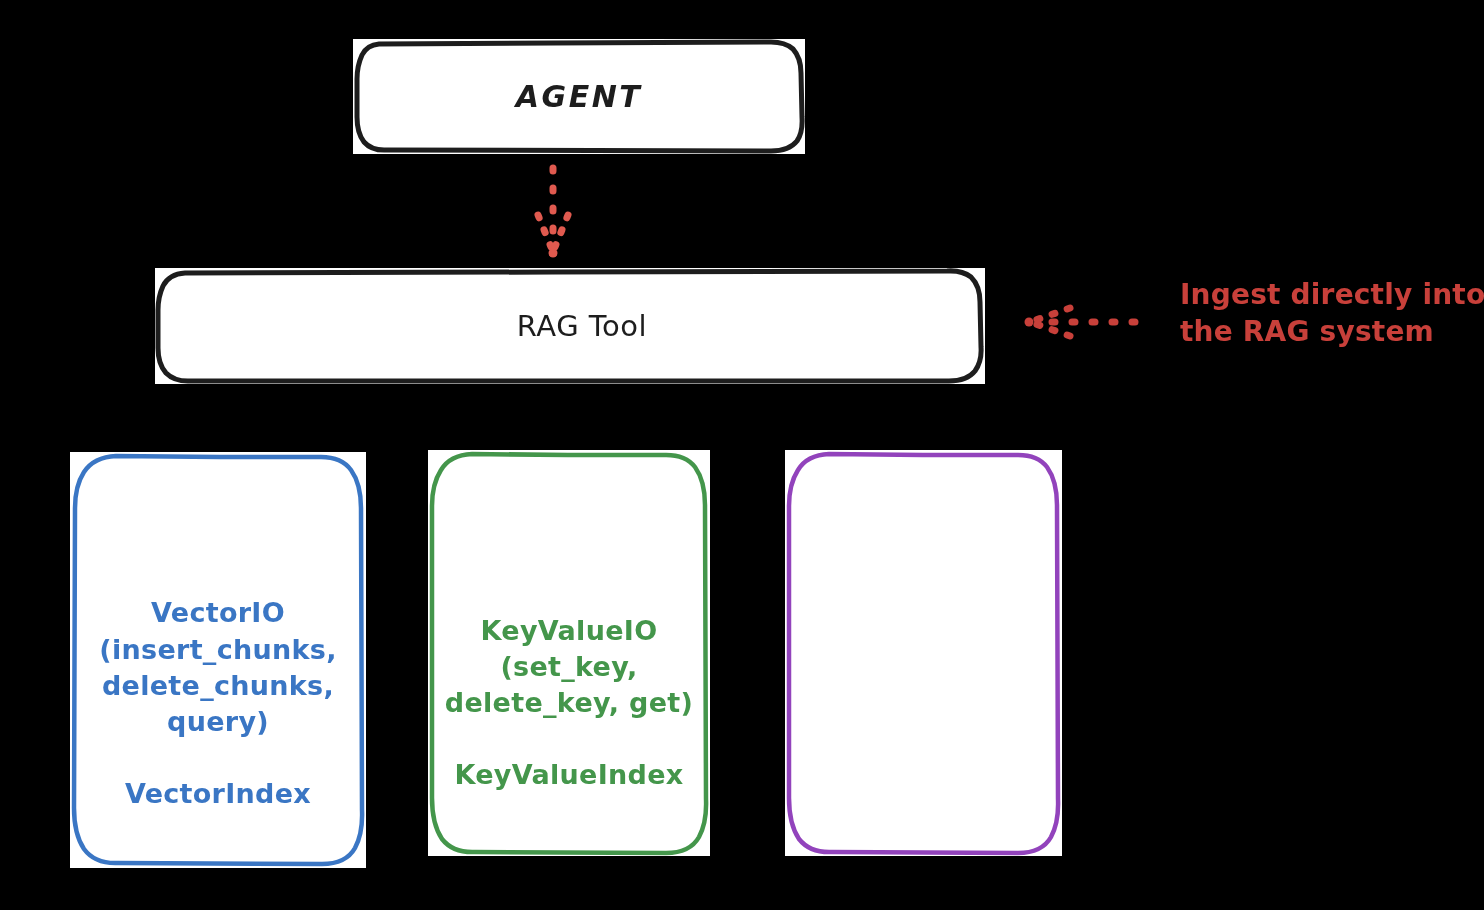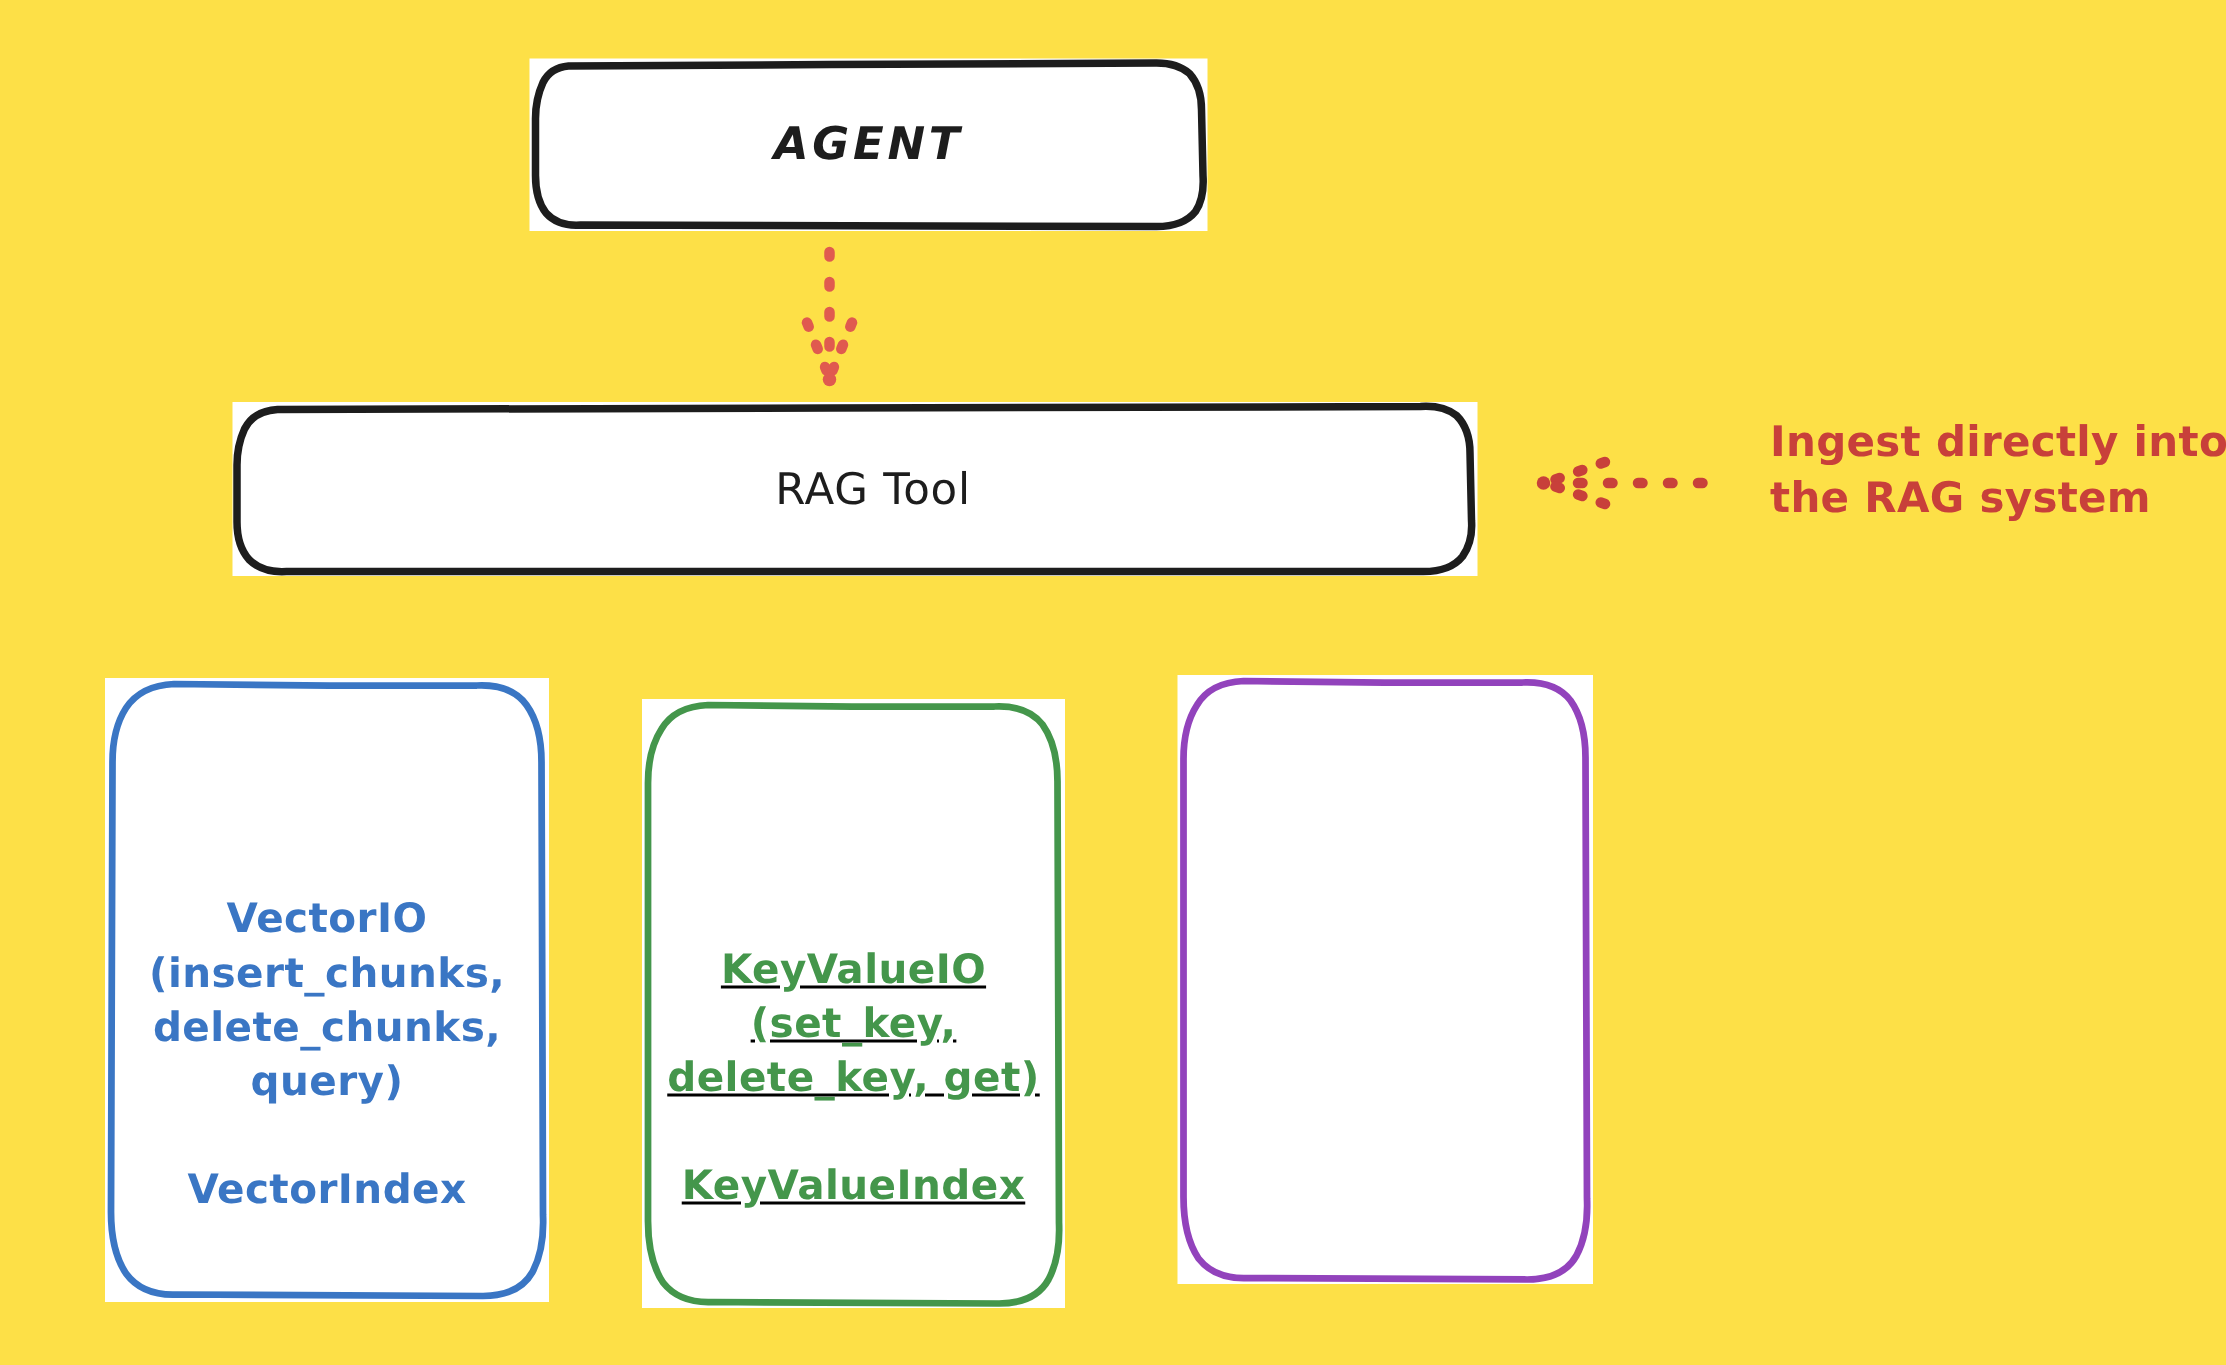--- a/index.html
+++ b/index.html
@@ -8,21 +8,21 @@
     padding: 0;
     background: #ffffff;
   }
   body {
     font-family: "DejaVu Sans", sans-serif;
   }
   #canvas {
     position: relative;
     width: 1484px;
     height: 910px;
-    background: #fde047;
+    background: #000000;
     overflow: hidden;
   }
 
   
   .node {
     position: absolute;
     box-sizing: border-box;
     background: #ffffff;
     display: flex;
     align-items: center;
@@ -77,21 +77,21 @@
     justify-content: center;
   }
   .provider .node-label {
     font-size: 27px;
     font-weight: 600;
     line-height: 1.34;
     padding: 0 8px;
   }
 
   #vectorio-node  { left: 70px;  top: 452px; width: 296px; height: 416px; }
-  #keyvalueio-node{ left: 428px; top: 466px; width: 282px; height: 406px; text-decoration: underline; }
+  #keyvalueio-node{ left: 428px; top: 450px; width: 282px; height: 406px; }
   #relationalio-node{ left: 785px; top: 450px; width: 277px; height: 406px; }
 
   #vectorio-node .node-label    { color: #3a76c4; padding-top: 88px; }
   #keyvalueio-node .node-label  { color: #44964b; padding-top: 100px; }
   #relationalio-node .node-label{ color: #9243bc; padding-top: 100px; }
 
   
   .arrow-layer {
     position: absolute;
     top: 0; left: 0;

